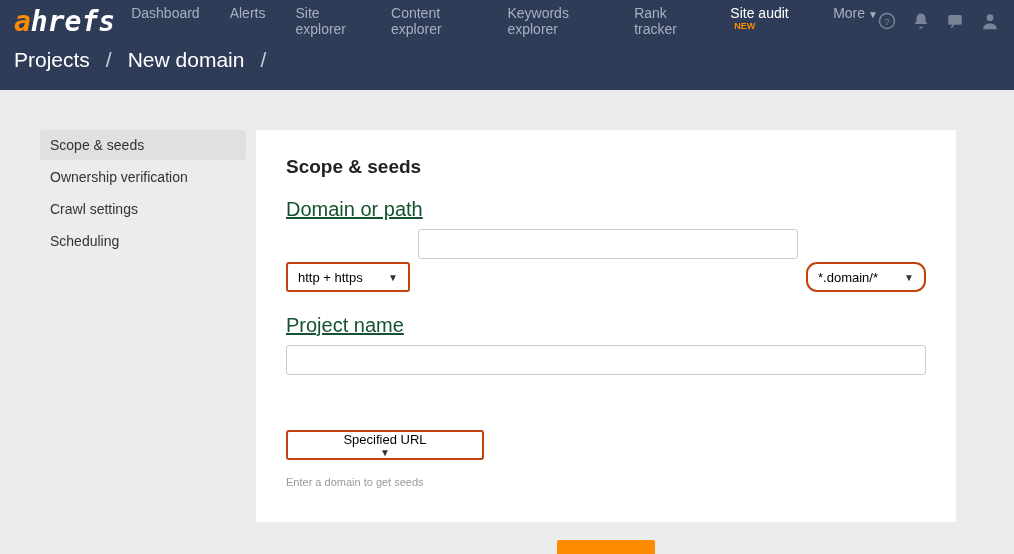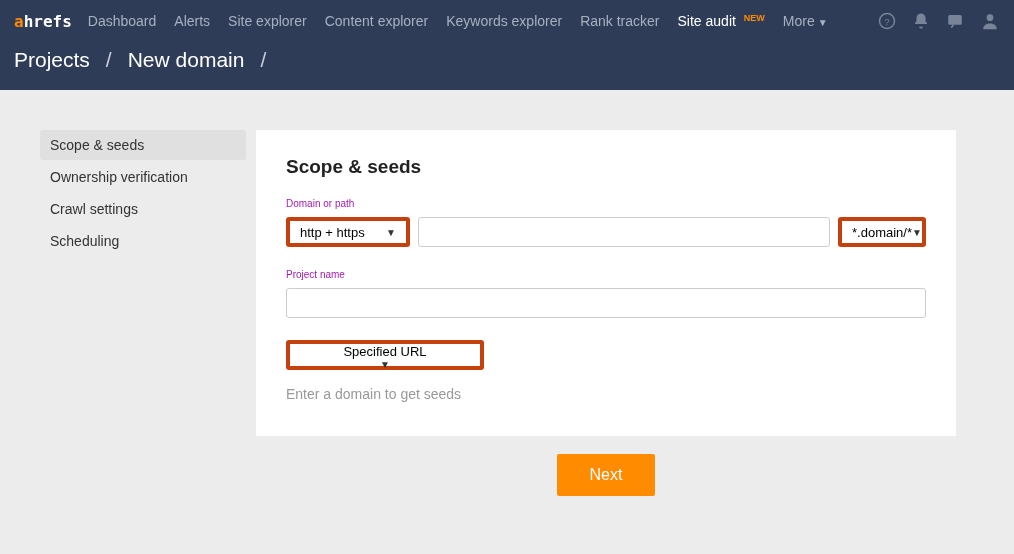--- a/index.html
+++ b/index.html
@@ -1,51 +1,51 @@
 <!DOCTYPE html>
 <html><head>
 <meta charset="utf-8">
 <style>
 * { box-sizing: border-box; margin: 0; padding: 0; }
 body { font-family: -apple-system, BlinkMacSystemFont, "Segoe UI", Helvetica, Arial, sans-serif; background: #ececec; width: 1014px; height: 554px; overflow: hidden; }
 
 .topbar { background: #2e3c57; height: 42px; display: flex; align-items: center; padding: 0 14px; }
-.logo { font-family: monospace; font-weight: bold; font-size: 16px; letter-spacing: 0; margin-right: 16px; }
+.logo { font-family: monospace; font-weight: bold; font-size: 28px; letter-spacing: 0; margin-right: 16px; font-style: italic; }
 .logo .a { color: #ff8b00; }
 .logo .hrefs { color: #fff; }
-.nav { display: flex; align-items: flex-start; gap: 18px; flex: 1; }
+.nav { display: flex; align-items: flex-start; gap: 30px; flex: 1; }
 .nav-item { color: #a6b0c1; font-size: 14px; cursor: pointer; }
 .nav-item.active { color: #fff; }
 .badge-new { color: #ff8b00; font-size: 9px; font-weight: 600; margin-left: 4px; vertical-align: top; }
 .more-caret { font-size: 10px; margin-left: 3px; }
 .topbar-icons { display: flex; align-items: center; gap: 16px; }
 .topbar-icon { color: #7a8499; display: flex; align-items: center; }
 
 .breadcrumb-bar { background: #2e3c57; padding: 0 14px 18px 14px; }
 .breadcrumb { color: #fff; font-size: 21px; font-weight: 400; display: flex; align-items: center; gap: 16px; padding-top: 6px; }
 .breadcrumb .sep { color: #c9cfdb; }
 
 .content { display: flex; padding: 40px 58px 0 40px; gap: 10px; }
 
 .sidebar { width: 208px; }
 .side-item { padding: 7px 10px; font-size: 14px; color: #333; border-radius: 3px; cursor: pointer; margin-bottom: 2px; }
 .side-item.active { background: #e0e0e0; }
 
 .panel { background: #fff; width: 700px; padding: 26px 30px 34px 30px; }
 .panel h2 { font-size: 19px; font-weight: 700; color: #222; margin-bottom: 20px; }
-.field-label { font-size: 10px; color: #a21caf; margin-bottom: 8px; display: block; }
+.field-label { font-size: 20px; color: #14532d; margin-bottom: 8px; display: block; text-decoration: underline; }
 .row { display: flex; gap: 8px; margin-bottom: 22px; }
-.select { border: 4px solid #c2410c; border-radius: 3px; background: #fff; height: 30px; display: flex; align-items: center; justify-content: space-between; padding: 0 10px; font-size: 13px; cursor: pointer; }
+.select { border: 2px solid #c2410c; border-radius: 3px; background: #fff; height: 30px; display: flex; align-items: center; justify-content: space-between; padding: 0 10px; font-size: 13px; cursor: pointer; margin-top: 33px; }
 .select .caret { font-size: 10px; color: #333; }
 .sel-protocol { width: 124px; }
-.sel-mode { width: 88px; }
+.sel-mode { width: 120px; border-radius: 11px; }
 .sel-crawl { width: 198px; flex-direction: column; }
 .input { border: 1px solid #ccc; border-radius: 3px; height: 30px; padding: 0 8px; font-size: 13px; flex: 1; }
 .input-full { width: 100%; }
-.helper { color: #999; font-size: 14px; margin-top: 16px; }
+.helper { color: #999; font-size: 11px; margin-top: 16px; }
 
 .next-row { display: flex; justify-content: center; margin-top: 18px; }
 .btn-next { background: #ff8b00; color: #fff; border: none; width: 98px; height: 42px; font-size: 16px; border-radius: 2px; cursor: pointer; }
 
 svg { display: block; }
 </style>
 </head>
 <body>
 
 <div class="topbar">

